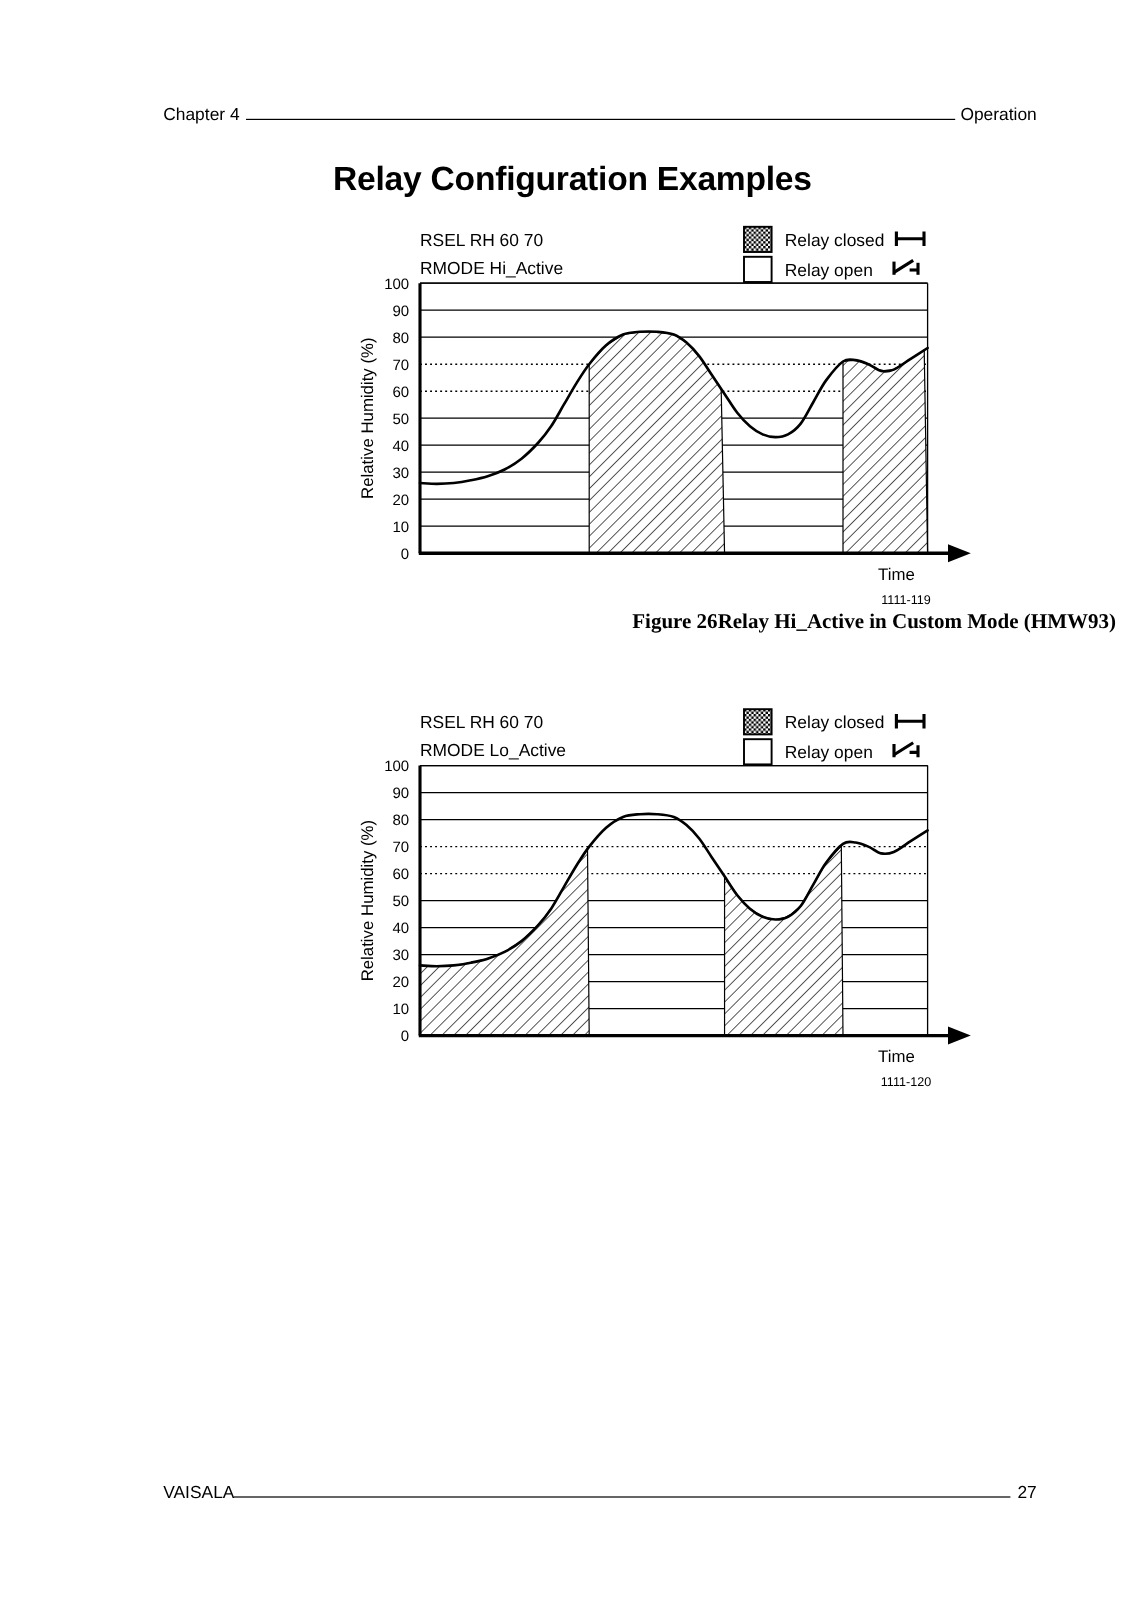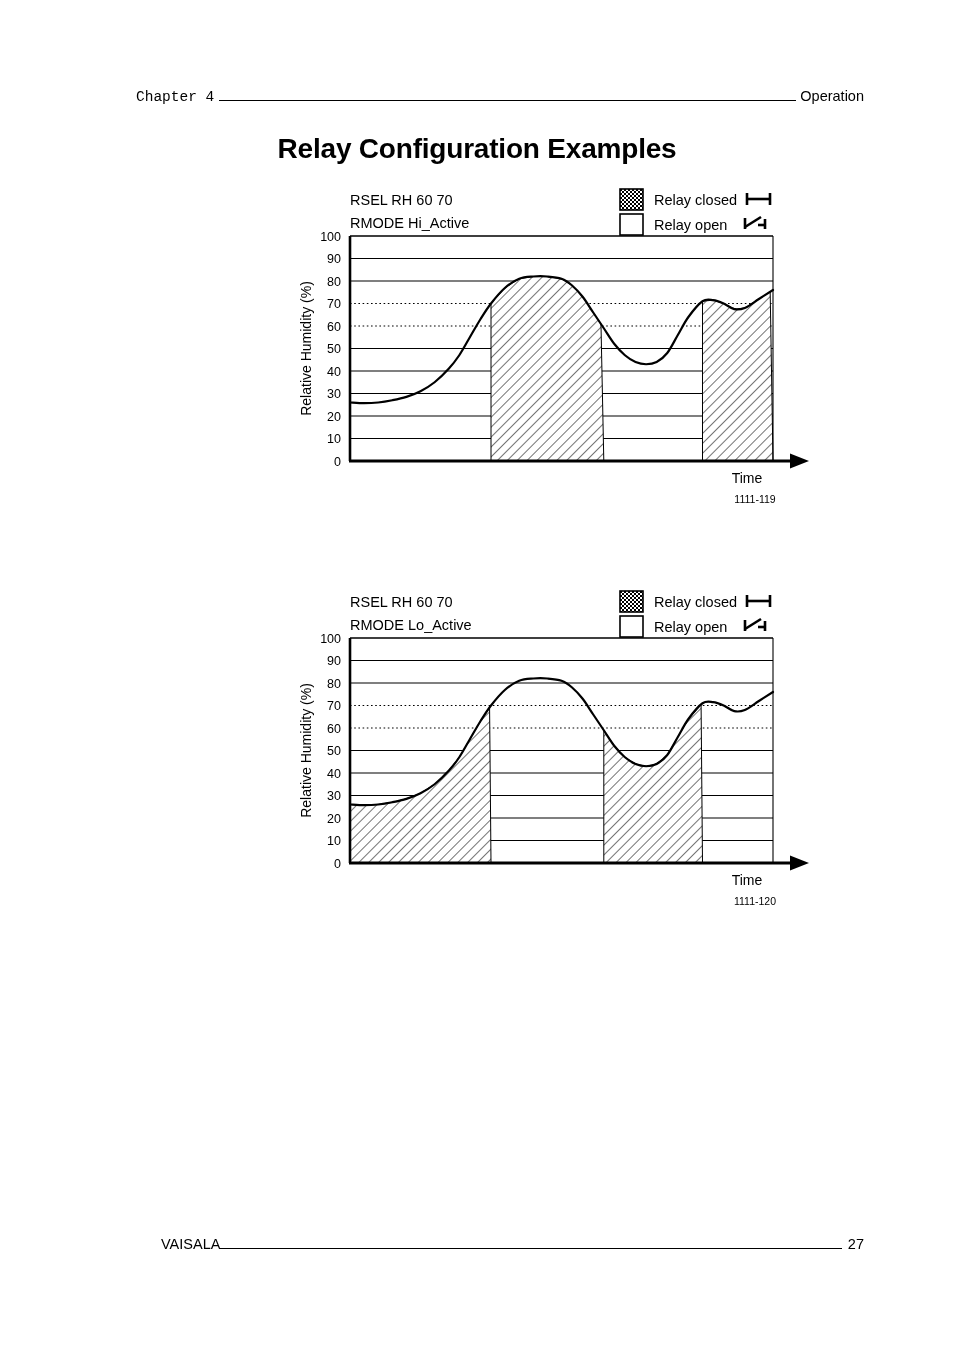--- a/index.html
+++ b/index.html
@@ -27,21 +27,21 @@
   .header {
     position: absolute;
     left: 136px;
     top: 88px;
     width: 728px;
     height: 24px;
     display: flex;
     align-items: baseline;
     font-size: 14.5px;
   }
-  .header-chapter { white-space: nowrap; font-family: Liberation Mono, monospace; }
+  .header-chapter { white-space: nowrap; }
   .header-rule {
     flex: 1 1 auto;
     height: 1px;
     background: #000;
     margin: 0 4px 3px 5px;
   }
   .header-section { white-space: nowrap; }
 
   
   .page-title {
@@ -80,21 +80,21 @@
   .footer {
     position: absolute;
     left: 136px;
     top: 1236px;
     width: 728px;
     height: 24px;
     display: flex;
     align-items: baseline;
     font-size: 14.5px;
   }
-  .footer-brand { white-space: nowrap; margin-left: 25px; }
+  .footer-brand { white-space: nowrap; }
   .footer-rule {
     flex: 1 1 auto;
     height: 1px;
     background: #000;
     margin: 0 6px 3px 0;
   }
   .footer-page { white-space: nowrap; }
 
   
   text { font-family: "Liberation Sans", sans-serif; fill: #000; }
@@ -185,20 +185,23 @@
           </g>
           <path d="M 350.00 217.50 C 352.35 217.61, 359.40 218.18, 364.10 218.18 C 368.80 218.18, 373.50 217.99, 378.20 217.50 C 382.90 217.01, 387.60 216.19, 392.30 215.25 C 397.00 214.31, 401.70 213.38, 406.40 211.88 C 411.10 210.38, 415.80 208.69, 420.50 206.25 C 425.20 203.81, 429.90 201.00, 434.60 197.25 C 439.30 193.50, 444.59 188.25, 448.70 183.75 C 452.81 179.25, 455.75 175.50, 459.27 170.25 C 462.80 165.00, 466.33 158.25, 469.85 152.25 C 473.38 146.25, 476.90 139.88, 480.43 134.25 C 483.95 128.63, 486.89 123.75, 491.00 118.50 C 495.11 113.25, 500.40 106.88, 505.10 102.75 C 509.80 98.63, 514.50 95.63, 519.20 93.75 C 523.90 91.88, 528.60 91.88, 533.30 91.50 C 538.00 91.13, 542.70 91.13, 547.40 91.50 C 552.10 91.88, 557.39 92.25, 561.50 93.75 C 565.61 95.25, 568.55 97.50, 572.08 100.50 C 575.60 103.50, 579.13 107.25, 582.65 111.75 C 586.17 116.25, 589.70 122.25, 593.23 127.50 C 596.75 132.75, 600.27 138.00, 603.80 143.25 C 607.32 148.50, 610.85 154.50, 614.38 159.00 C 617.90 163.50, 621.43 167.25, 624.95 170.25 C 628.48 173.25, 632.00 175.50, 635.53 177.00 C 639.05 178.50, 642.57 179.25, 646.10 179.25 C 649.62 179.25, 653.15 178.88, 656.67 177.00 C 660.20 175.13, 663.73 172.50, 667.25 168.00 C 670.77 163.50, 674.30 156.00, 677.83 150.00 C 681.35 144.00, 684.29 137.63, 688.40 132.00 C 692.51 126.38, 698.39 119.06, 702.50 116.25 C 706.61 113.44, 709.55 114.75, 713.08 115.13 C 716.60 115.50, 720.13 117.00, 723.65 118.50 C 727.17 120.00, 730.70 123.38, 734.23 124.13 C 737.75 124.88, 740.69 124.69, 744.80 123.00 C 748.91 121.31, 754.20 117.00, 758.90 114.00 C 763.60 111.00, 770.65 106.50, 773.00 105.00" fill="none" stroke="#000" stroke-width="2.2" stroke-linejoin="round" stroke-linecap="round"></path>
           <g>
             <line x1="349" y1="276" x2="790" y2="276" stroke="#000" stroke-width="2.8"></line>
             <path d="M 790 268.5 L 809 276 L 790 283.5 Z" fill="#000"></path>
           </g>
           <text x="747" y="298" class="axis-title">Time</text>
           <text x="755" y="318" class="fig-code" text-anchor="middle">1111-119</text>
         </svg>
       </div>
+    <div class="fig-caption">
+      <span class="cap-num">Figure 26</span><span>Relay Hi_Active in Custom Mode (HMW93)</span>
+    </div>
   </div>
 
   <div class="figure-block" id="figure-block-2">
     <div class="fig-graphic">
         <svg width="954" height="325" viewBox="0 0 954 325">
           <defs>
             <pattern id="hatch-1" width="7" height="7" patternUnits="userSpaceOnUse" patternTransform="rotate(45)">
               <rect width="7" height="7" fill="#ffffff"></rect>
               <line x1="0" y1="0" x2="0" y2="7" stroke="#000000" stroke-width="1.1"></line>
             </pattern>

